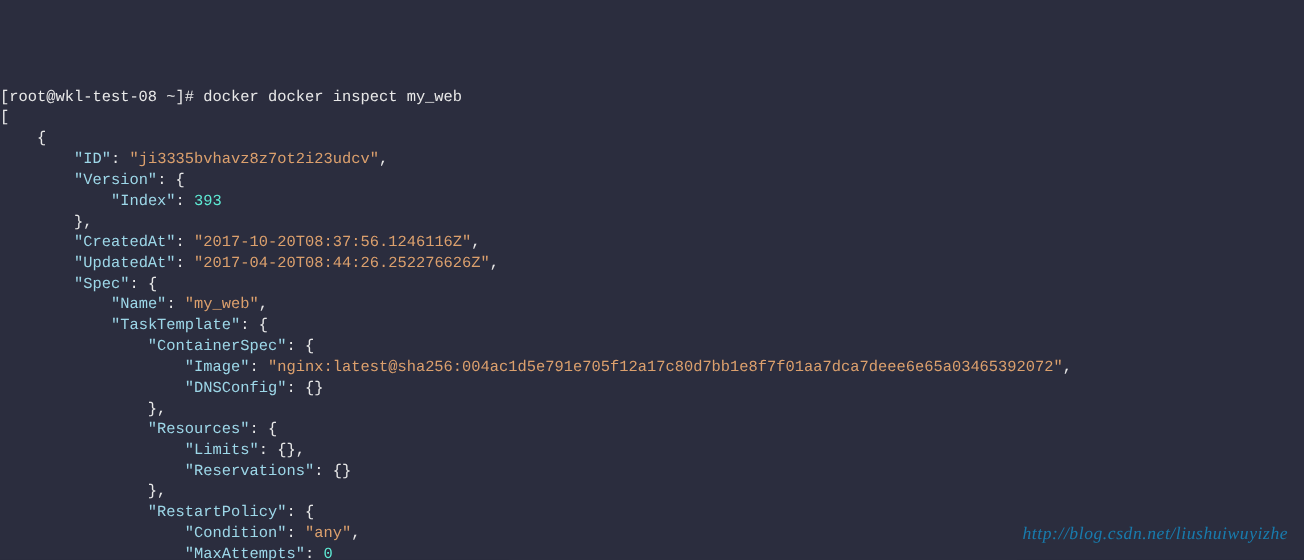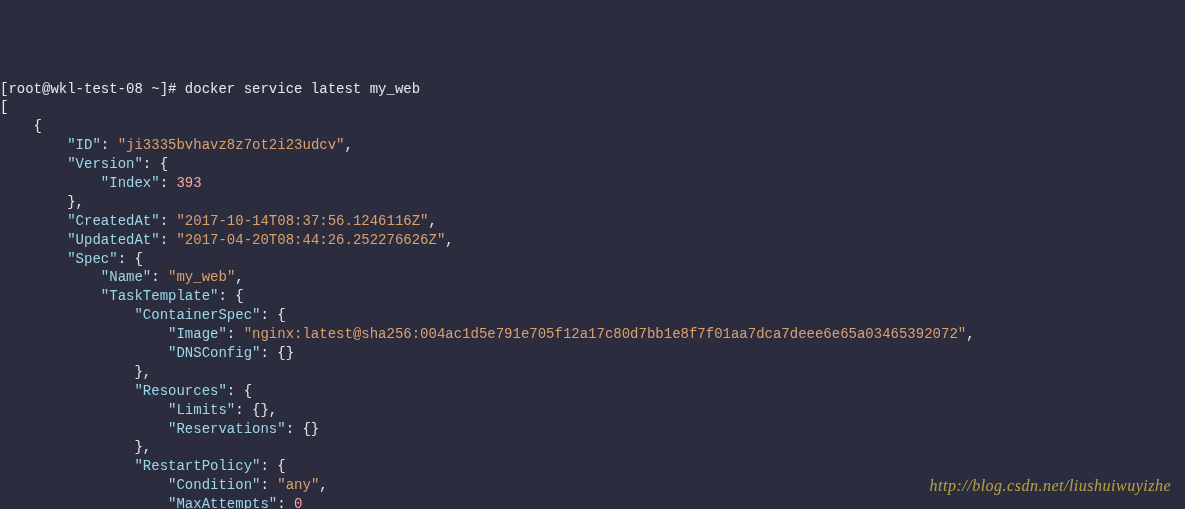--- a/index.html
+++ b/index.html
@@ -23,50 +23,50 @@
     .terminal {
       white-space: pre;
     }
     .key {
       color: #9dd7e8;
     }
     .string {
       color: #dca06d;
     }
     .number {
-      color: #fca5a5;
+      color: #5eead4;
     }
     .punc {
       color: #e8e8e8;
     }
     .watermark {
       position: absolute;
       bottom: 12px;
       right: 14px;
-      color: #fde047;
+      color: #0ea5e9;
       font-family: Georgia, 'Times New Roman', serif;
       font-size: 16px;
       font-style: italic;
       opacity: 0.65;
       letter-spacing: 0.5px;
     }
   </style>
 </head>
 <body>
 
 
 
-<div class="terminal"><span>[root@wkl-test-08 ~]# </span><span>docker service latest my_web</span>
+<div class="terminal"><span>[root@wkl-test-08 ~]# </span><span>docker docker inspect my_web</span>
 <span class="punc">[</span>
     <span class="punc">{</span>
         <span class="key">"ID"</span><span class="punc">: </span><span class="string">"<span>ji3335bvhavz8z7ot2i23udcv</span>"</span><span class="punc">,</span>
         <span class="key">"Version"</span><span class="punc">: {</span>
             <span class="key">"Index"</span><span class="punc">: </span><span class="number">393</span>
         <span class="punc">},</span>
-        <span class="key">"CreatedAt"</span><span class="punc">: </span><span class="string">"<span>2017-10-14T08:37:56.1246116Z</span>"</span><span class="punc">,</span>
+        <span class="key">"CreatedAt"</span><span class="punc">: </span><span class="string">"<span>2017-10-20T08:37:56.1246116Z</span>"</span><span class="punc">,</span>
         <span class="key">"UpdatedAt"</span><span class="punc">: </span><span class="string">"<span>2017-04-20T08:44:26.252276626Z</span>"</span><span class="punc">,</span>
         <span class="key">"Spec"</span><span class="punc">: {</span>
             <span class="key">"Name"</span><span class="punc">: </span><span class="string">"<span>my_web</span>"</span><span class="punc">,</span>
             <span class="key">"TaskTemplate"</span><span class="punc">: {</span>
                 <span class="key">"ContainerSpec"</span><span class="punc">: {</span>
                     <span class="key">"Image"</span><span class="punc">: </span><span class="string">"<span>nginx:latest@sha256:004ac1d5e791e705f12a17c80d7bb1e8f7f01aa7dca7deee6e65a03465392072</span>"</span><span class="punc">,</span>
                     <span class="key">"DNSConfig"</span><span class="punc">: {}</span>
                 <span class="punc">},</span>
                 <span class="key">"Resources"</span><span class="punc">: {</span>
                     <span class="key">"Limits"</span><span class="punc">: {},</span>

